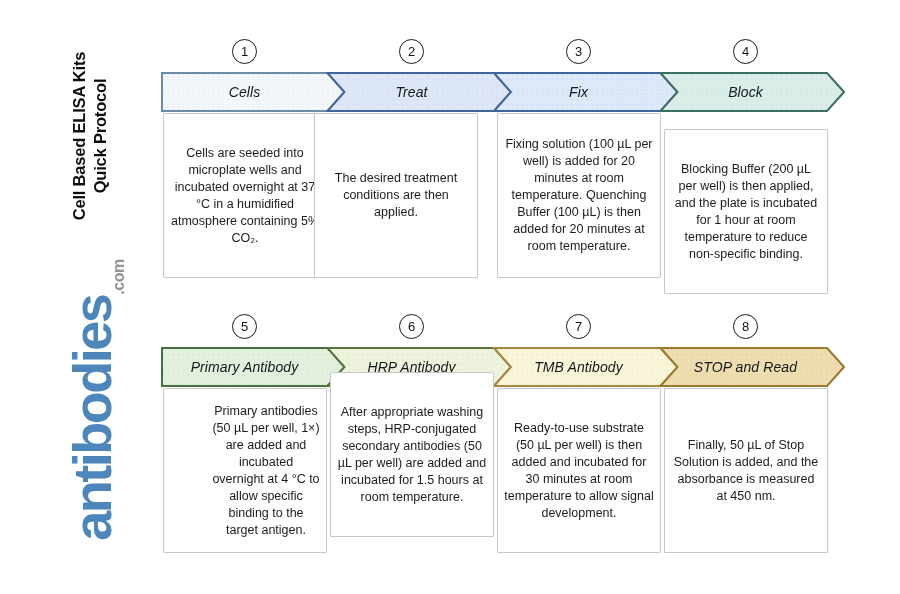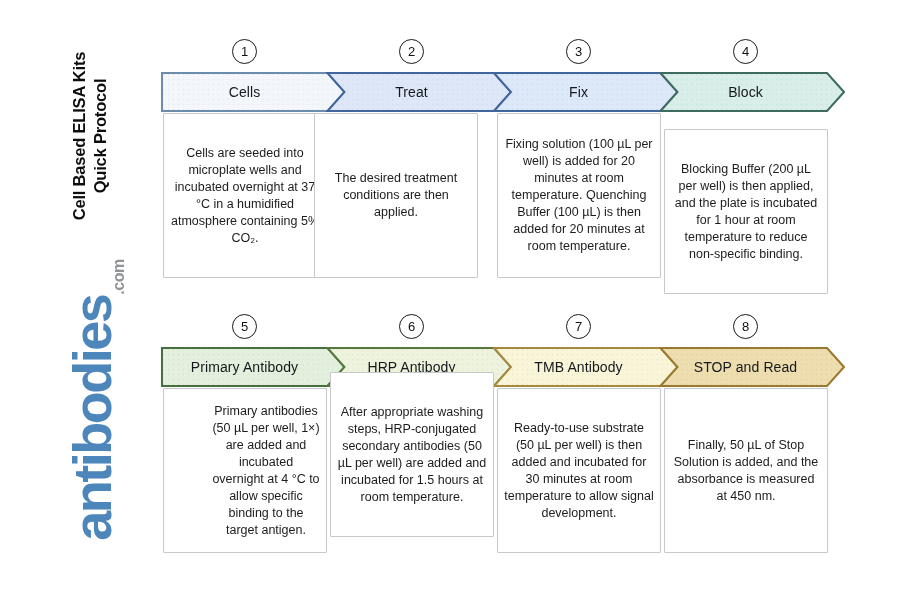--- a/index.html
+++ b/index.html
@@ -24,21 +24,21 @@
   
   .num-circle {
     position:absolute; width:25px; height:25px; border:1.7px solid #1a1a1a; border-radius:50%;
     background:#ffffff; display:flex; align-items:center; justify-content:center;
     font-size:13px; font-weight:500; color:#111; box-sizing:border-box;
   }
   
   .band { position:absolute; left:161px; width:684px; height:40px; }
   .chev-label {
     position:absolute; width:167px; height:40px; display:flex; align-items:center; justify-content:center;
-    font-size:14px; color:#15181c; letter-spacing:0.1px;
+    font-size:14px; color:#15181c; letter-spacing:0.1px;font-style:italic;
   }
   
   .desc-box {
     position:absolute; width:164px; height:165px; box-sizing:border-box;
     border:1.5px solid #c6c8cc; background:#ffffff; border-radius:1px;
     display:flex; align-items:center; justify-content:center;
     padding:6px 6px; text-align:center;
     font-size:12.5px; line-height:1.36; color:#1c1c1e;
   }
 </style>

